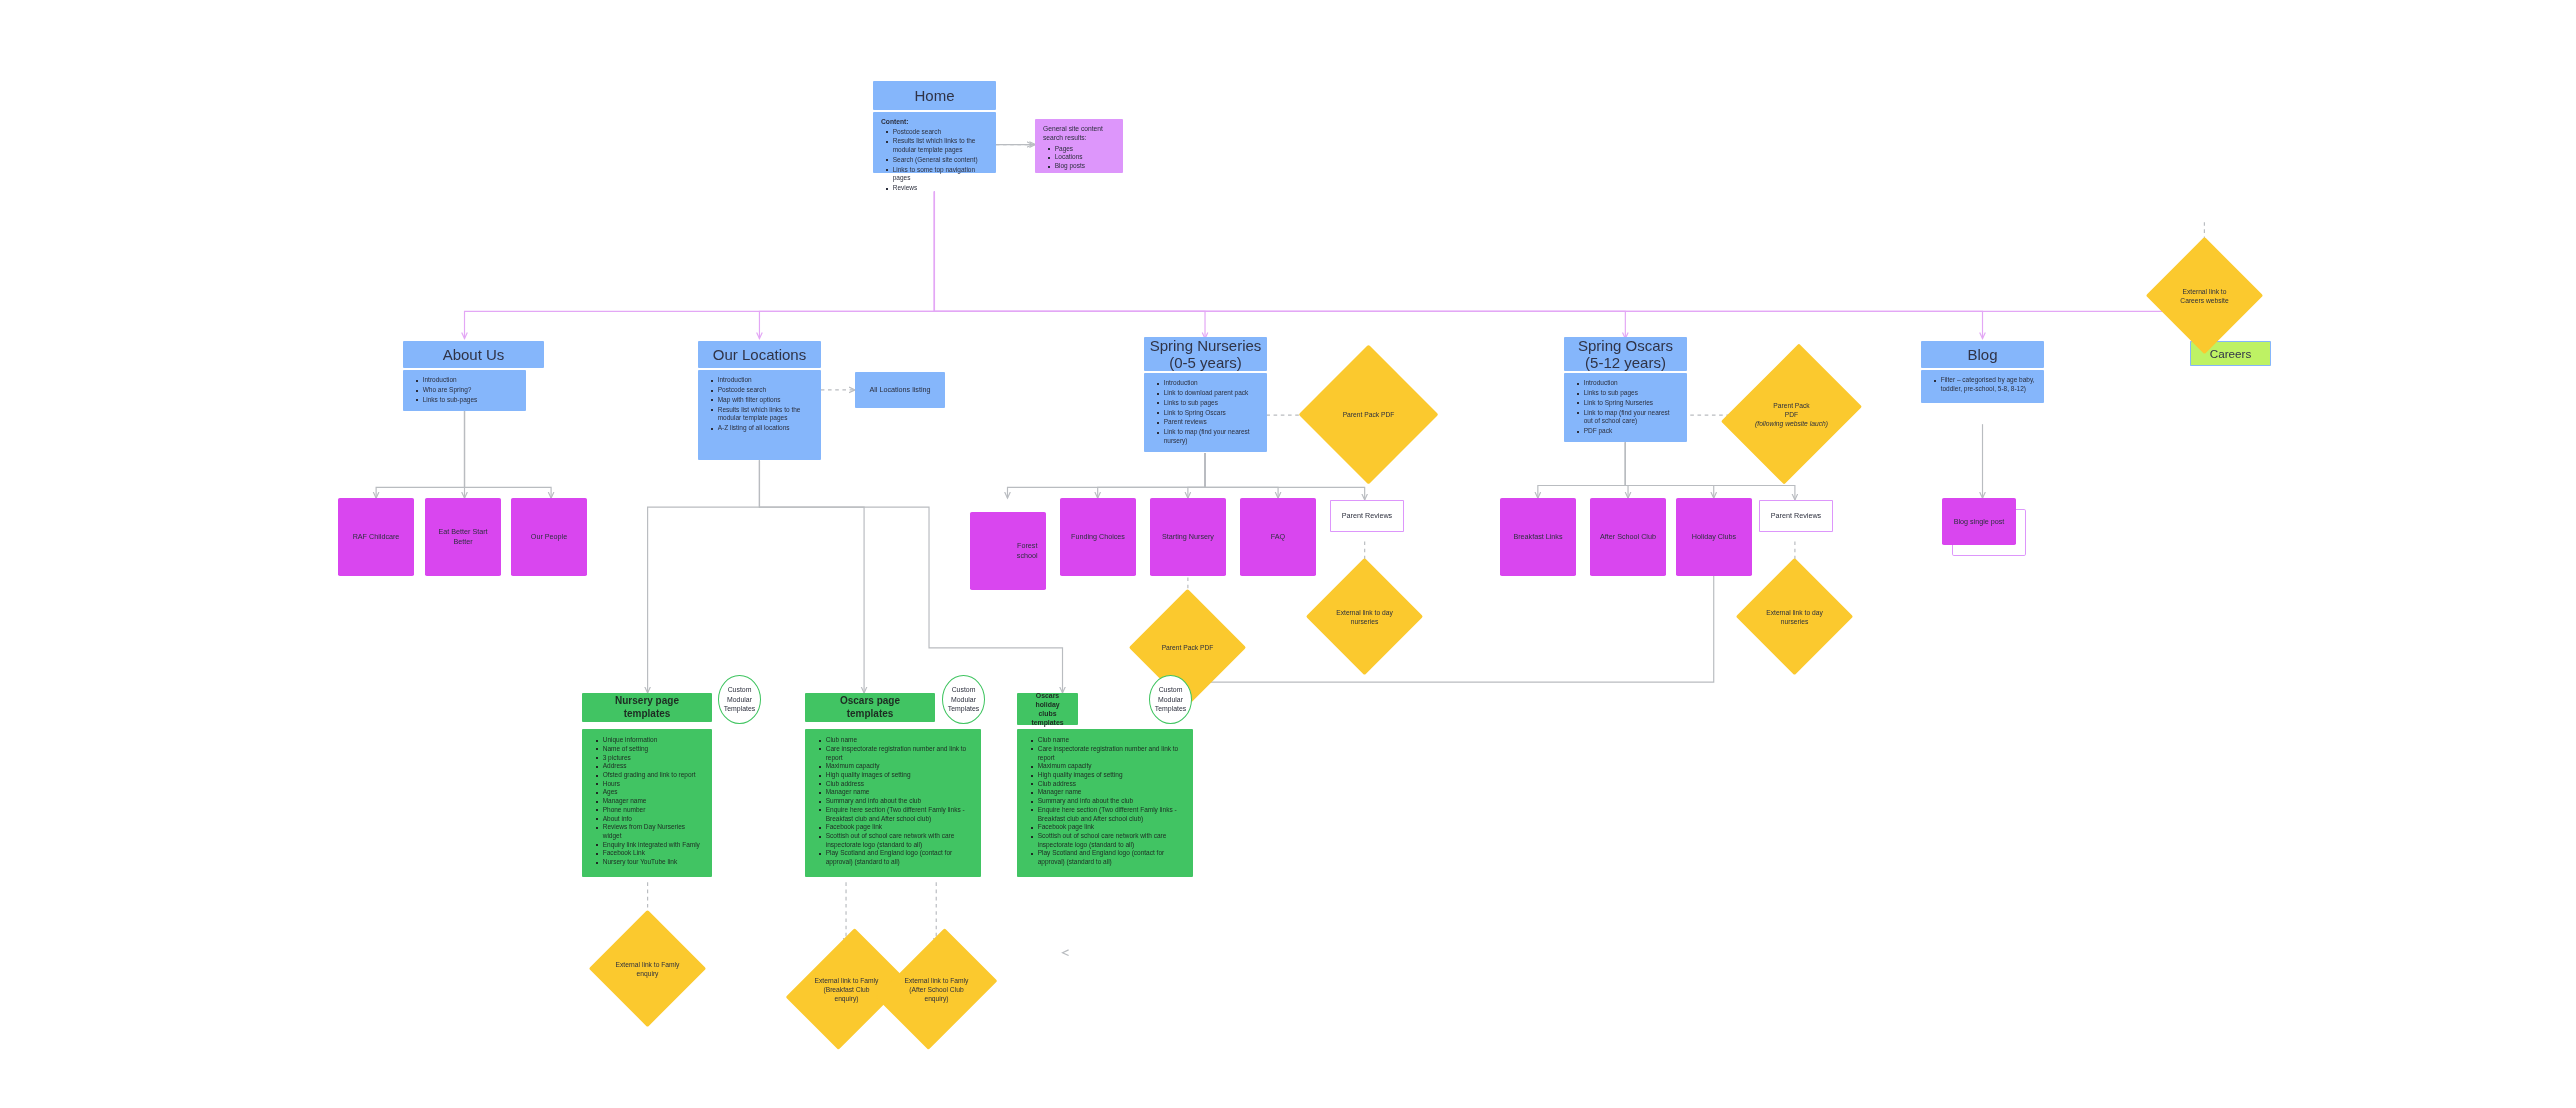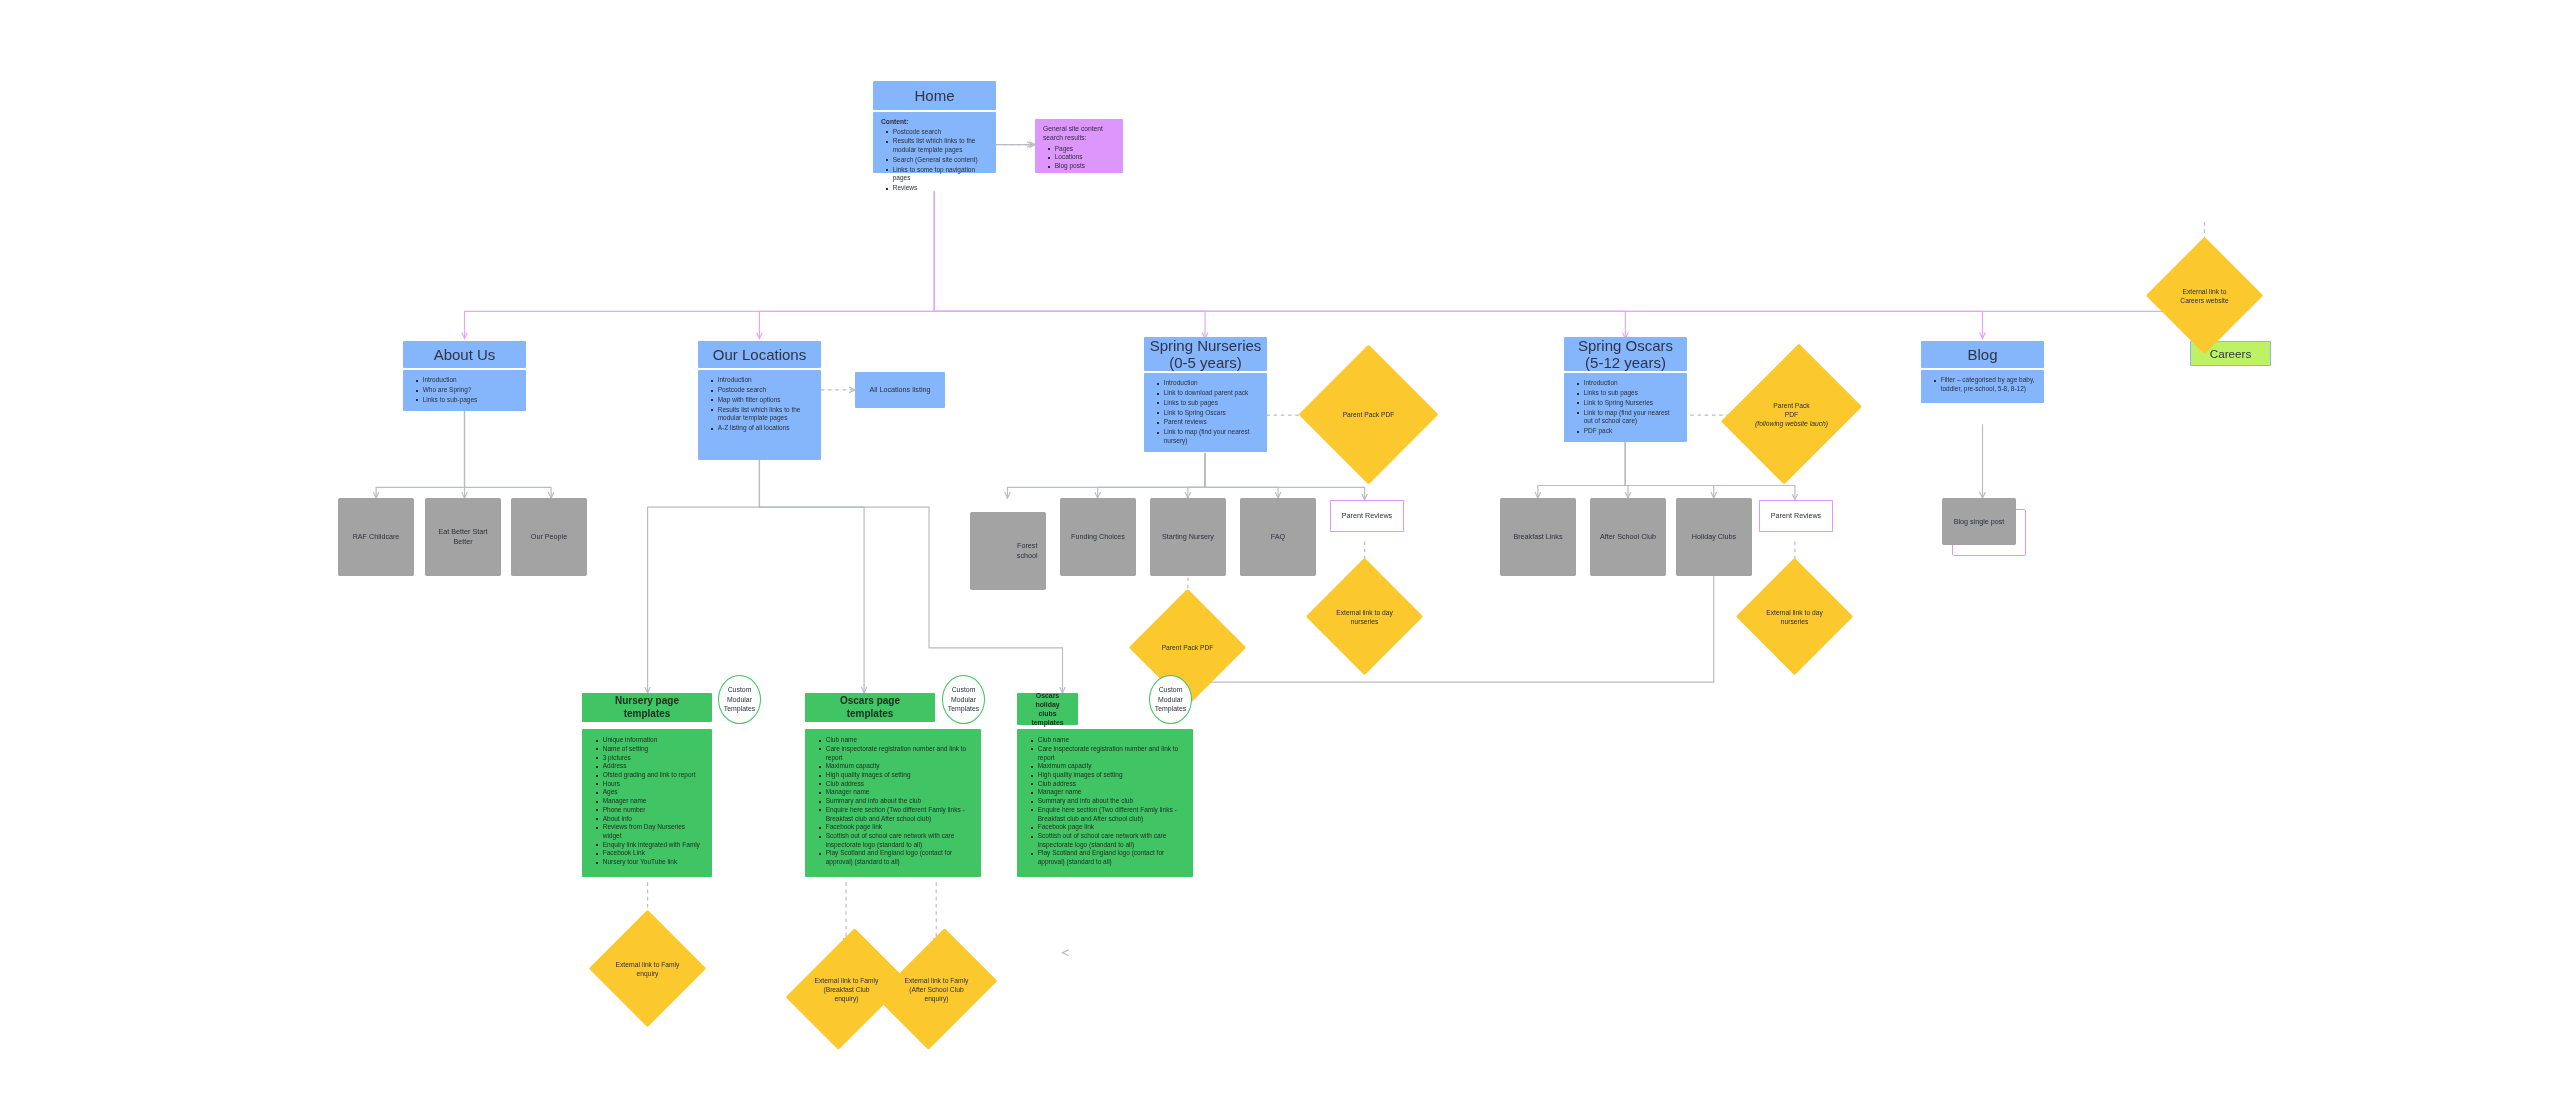--- a/index.html
+++ b/index.html
@@ -18,21 +18,21 @@
   .blue-body li:before{content:"";position:absolute;left:-6.3px;top:3.6px;width:2px;height:2px;background:#2c2f3d;}
   .blue-body .hdr{font-size:6.7px;font-weight:bold;margin-bottom:2.3px;}
 
   .blue-plain{background:#85b6fb;color:#2c2f3d;display:flex;align-items:center;justify-content:center;
     text-align:center;font-size:7.2px;line-height:10px;border-radius:0.9px;padding:2.7px;}
 
   .blue-outline{background:#bef264;border:1.2px solid #85b6fb;color:#303346;display:flex;
     align-items:center;justify-content:center;text-align:center;font-size:13.5px;border-radius:0.9px;margin-left:26px;}
 
   
-  .purple{background:#a3a3a3;color:#2c2f3d;display:flex;align-items:center;justify-content:center;
+  .purple{background:#d946ef;color:#2c2f3d;display:flex;align-items:center;justify-content:center;
     text-align:center;font-size:7.2px;line-height:10px;border-radius:1.8px;padding:3.6px;}
   .purple-outline{background:#ffffff;border:1.2px solid #dd96fb;color:#2c2f3d;display:flex;
     align-items:center;justify-content:center;text-align:center;font-size:7.2px;line-height:10px;border-radius:0.9px;}
   .purple-body{background:#dd96fb;color:#2c2f3d;border-radius:0.9px;padding:6.3px 8px;}
   .purple-body .hdr{font-size:6.7px;line-height:8.7px;margin-bottom:1.8px;}
   .purple-body ul{margin:0;padding:0 0 0 11.7px;list-style:none;}
   .purple-body li{position:relative;font-size:6.5px;line-height:8.7px;}
   .purple-body li:before{content:"";position:absolute;left:-6.3px;top:3.6px;width:2px;height:2px;background:#2c2f3d;}
 
   
@@ -141,21 +141,21 @@
 
   <div class="node purple-body" style="left:1035px;top:119px;width:88px;height:54px;">
     <div class="hdr">General site content search results:</div>
     <ul>
       <li>Pages</li>
       <li>Locations</li>
       <li>Blog posts</li>
     </ul>
   </div>
 
-  <div class="node blue-head" style="left:403px;top:341px;width:123px;height:27px;">
+  <div class="node blue-head" style="left:403px;top:341px;width:141px;height:27px;">
     <span>About Us</span>
   </div>
   <div class="node blue-body" style="left:403px;top:370px;width:123px;height:41px;">
     <ul>
       <li>Introduction</li>
       <li>Who are Spring?</li>
       <li>Links to sub-pages</li>
     </ul>
   </div>
   <div class="node purple" style="left:338px;top:498px;width:76px;height:78px;">

